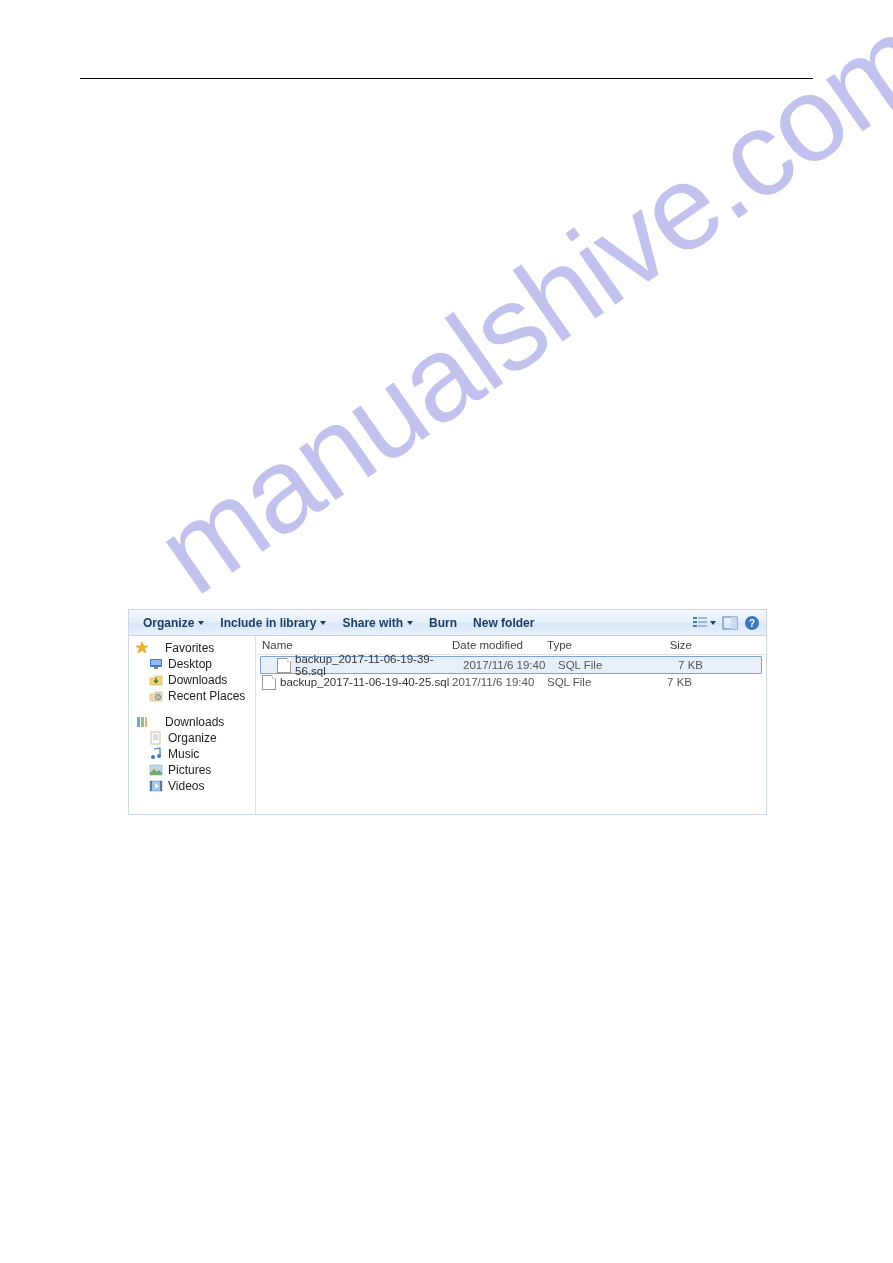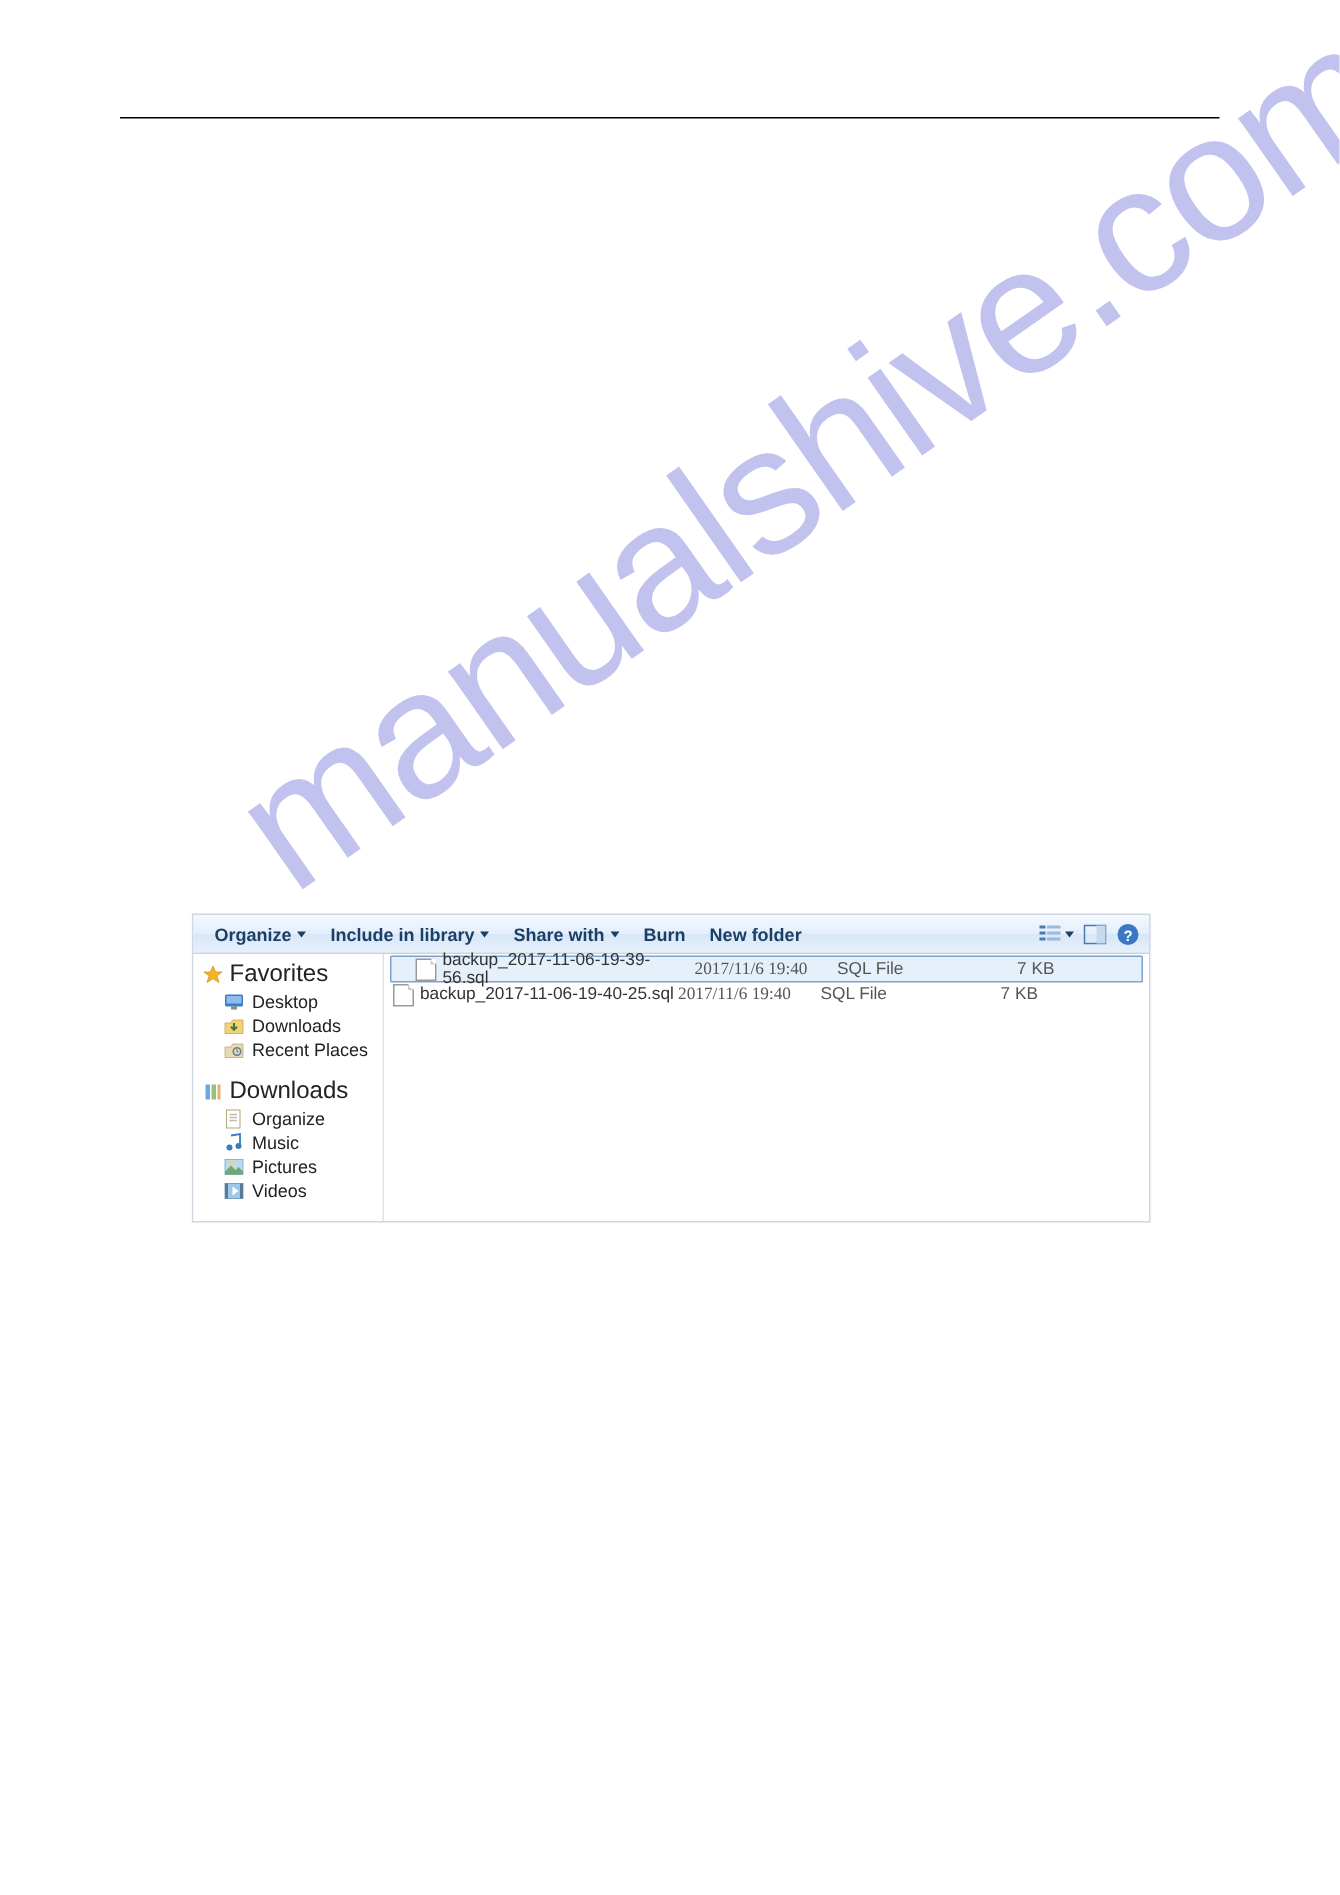--- a/index.html
+++ b/index.html
@@ -81,22 +81,22 @@
     background: #fff;
   }
   .nav-pane {
     width: 120px;
     border-right: 1px solid #e2e2e2;
     padding: 4px 2px 4px 4px;
     overflow: hidden;
   }
   .nav-group { margin-bottom: 10px; }
   .nav-head {
-    display: flex; align-items: center; gap: 4px;
-    padding: 1px 2px; font-size: 16px;
+    display: flex; align-items: center; gap: 16px;
+    padding: 1px 2px; font-size: 12px;
   }
   .nav-item {
     display: flex; align-items: center; gap: 5px;
     padding: 1px 2px 1px 16px;
     font-size: 12px;
     color: #222;
     white-space: nowrap;
   }
   .ico { width: 14px; height: 14px; display:inline-flex; align-items:center; justify-content:center; flex:0 0 14px;}
   .file-pane {
@@ -127,21 +127,21 @@
   }
   .row.selected {
     border: 1px solid #7da2ce;
     background: #e6f0fb;
     border-radius: 1px;
     margin: 1px 4px 0 4px;
     padding-left: 16px;
   }
   .row .cell-name { width: 190px; display:flex; align-items:center; gap:4px; }
   .row.selected .cell-name { width: 186px; }
-  .row .cell-date { width: 95px; color:#555;font-family:Liberation Serif, serif;}
+  .row .cell-date { width: 95px; color:#555;}
   .row .cell-type { width: 90px; color:#555;}
   .row .cell-size { width: 55px; text-align:right; color:#555; padding-right:10px;}
   .file-ico {
     width:12px; height:13px;
     background:#fff; border:1px solid #999;
     position:relative; flex:0 0 12px;
   }
   .file-ico::before {
     content:""; position:absolute; top:-1px; right:-1px;
     width:0;height:0; border-left:4px solid transparent;
@@ -300,20 +300,26 @@
                 <polygon points="6,3 10,6 6,9" fill="#fff"></polygon>
               </svg>
           </span>
           <span>Videos</span>
         </div>
       </div>
 
     </div>
 
     <div class="file-pane">
+      <div class="col-head">
+        <div class="col-name">Name</div>
+        <div class="col-date">Date modified</div>
+        <div class="col-type">Type</div>
+        <div class="col-size">Size</div>
+      </div>
 
       <div class="row selected">
         <div class="cell-name">
           <span class="file-ico"></span>
           <span>backup_2017-11-06-19-39-56.sql</span>
         </div>
         <div class="cell-date">2017/11/6 19:40</div>
         <div class="cell-type">SQL File</div>
         <div class="cell-size">7 KB</div>
       </div>

